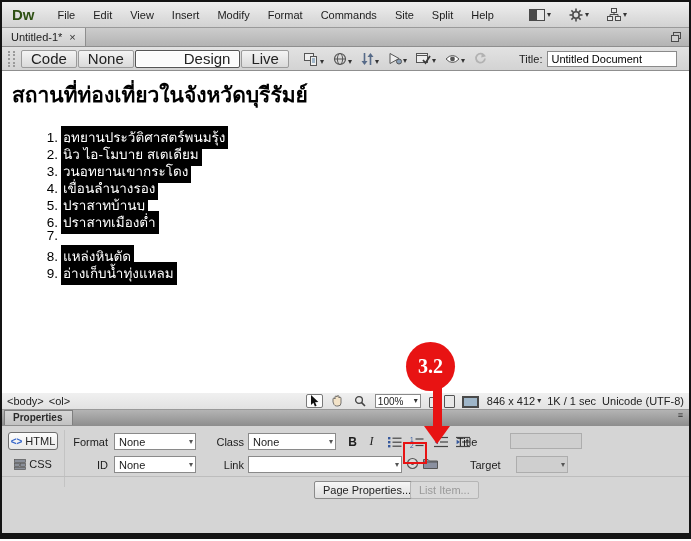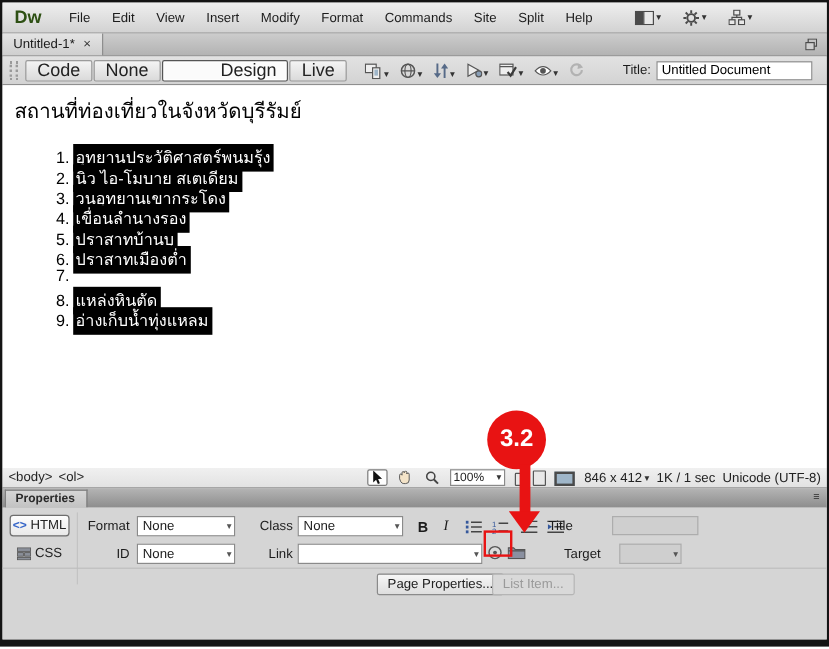--- a/index.html
+++ b/index.html
@@ -49,50 +49,50 @@
   .view-btn.active { background: #fbfbfb; border: 1px solid #555; box-shadow: 0 0 0 1px #fff inset; padding-left: 48px; }
   .tb-icons { display: flex; align-items: center; gap: 9px; margin-left: 14px; }
   .tb-ic { display: inline-flex; align-items: flex-end; gap: 1px; }
   .title-label { margin-left: 32px; margin-right: 5px; }
   .title-input {
     width: 130px; height: 16px; border: 1px solid #8a8a8a; background: #fff;
     font-size: 11px; padding: 0 3px; font-family: "Liberation Sans", sans-serif;
   }
   
   .docarea { flex: 1 1 auto; background: #fff; padding: 7px 10px; overflow: hidden; color: #000; }
-  .doc-heading { font-size: 17px; margin-bottom: 15px; }
+  .doc-heading { font-size: 21px; margin-bottom: 15px; font-weight: bold; }
   .ol { margin-left: 10px; }
   .li { display: flex; align-items: baseline; height: 17px; font-size: 13.5px; }
   .num { width: 36px; text-align: right; margin-right: 3px; flex: 0 0 36px; }
   .li-text { background: #000; color: #fff; padding: 0 3px 1px 2px; white-space: nowrap; }
   
   .statusbar {
     height: 17px; flex: 0 0 17px; background: linear-gradient(#f0f0f0, #e2e2e2);
     border-bottom: 1px solid #999; display: flex; align-items: center;
     font-size: 11px; color: #222; padding: 0 5px;
   }
   .tagsel { display: flex; gap: 5px; }
   .tag { cursor: default; }
-  .sb-right { margin-left: auto; display: flex; align-items: flex-end; gap: 6px; }
+  .sb-right { margin-left: auto; display: flex; align-items: center; gap: 6px; }
   .tool { width: 17px; height: 14px; display: inline-flex; align-items: center; justify-content: center; }
   .tool.selected { background: #fdfdfd; border: 1px solid #7a7a7a; border-radius: 2px; }
   .zoombox {
     width: 46px; height: 14px; background: #fff; border: 1px solid #8a8a8a;
     display: inline-flex; align-items: center; justify-content: space-between;
     padding: 0 2px; font-size: 10px;
   }
   .devices { display: inline-flex; align-items: flex-end; gap: 7px; margin: 0 2px; }
   .dev-phone { width: 8px; height: 11px; border: 1px solid #555; border-radius: 1px; background: #e8e8e8; }
   .dev-tablet { width: 11px; height: 13px; border: 1px solid #555; border-radius: 1px; background: #e8e8e8; }
   .dev-desktop { width: 17px; height: 12px; border: 2px solid #4a4a4a; background: #9fb6c9; }
   .sb-item { display: inline-flex; align-items: center; gap: 2px; white-space: nowrap; }
   
   .ptabbar {
     height: 16px; flex: 0 0 16px; background: linear-gradient(#b4b4b4, #8d8d8d);
-    display: flex; align-items: center; padding-left: 2px;
+    display: flex; align-items: flex-start; padding-left: 2px;
   }
   .ptab {
     background: linear-gradient(#d6d6d6, #c2c2c2); border: 1px solid #7f7f7f; border-bottom: none;
     font-size: 10px; font-weight: bold; color: #2a2a2a; padding: 1px 10px 1px 8px; height: 15px;
   }
   .ptab-spacer { flex: 1; }
   .pmenu { font-size: 9px; color: #2a2a2a; padding: 0 6px 3px 0; }
   
   .props { flex: 1 0 auto; position: relative; background: #d5d5d5; font-size: 11px; color: #1c1c1c; }
   .abs { position: absolute; }
@@ -481,20 +481,20 @@
     <span class="abs" style="left:468px; top:33px;">Target</span>
     <span class="dd disabled abs" style="left:514px; top:30px; width:52px;">
       <span></span>
       <span class="dd-arrow">▾</span>
     </span>
 
     <button class="pbtn abs" style="left:312px; top:55px;">Page Properties...</button>
     <button class="pbtn abs" style="left:408px; top:55px;" disabled="">List Item...</button>
   </div>
 
-  <div class="overlay callout-circle" style="background: rgb(232, 19, 19);">
+  <div class="overlay callout-circle" style="background: rgb(232, 19, 19); font-family: Liberation Serif, serif;">
     <span>3.2</span>
   </div>
   <div class="overlay arrow-stem" style="background: rgb(232, 19, 19);"></div>
   <div class="overlay arrow-head" style="border-top-color: rgb(232, 19, 19);"></div>
   <div class="overlay red-box" style="border-color: rgb(232, 19, 19);"></div>
 
 </div>
 
 </body></html>

